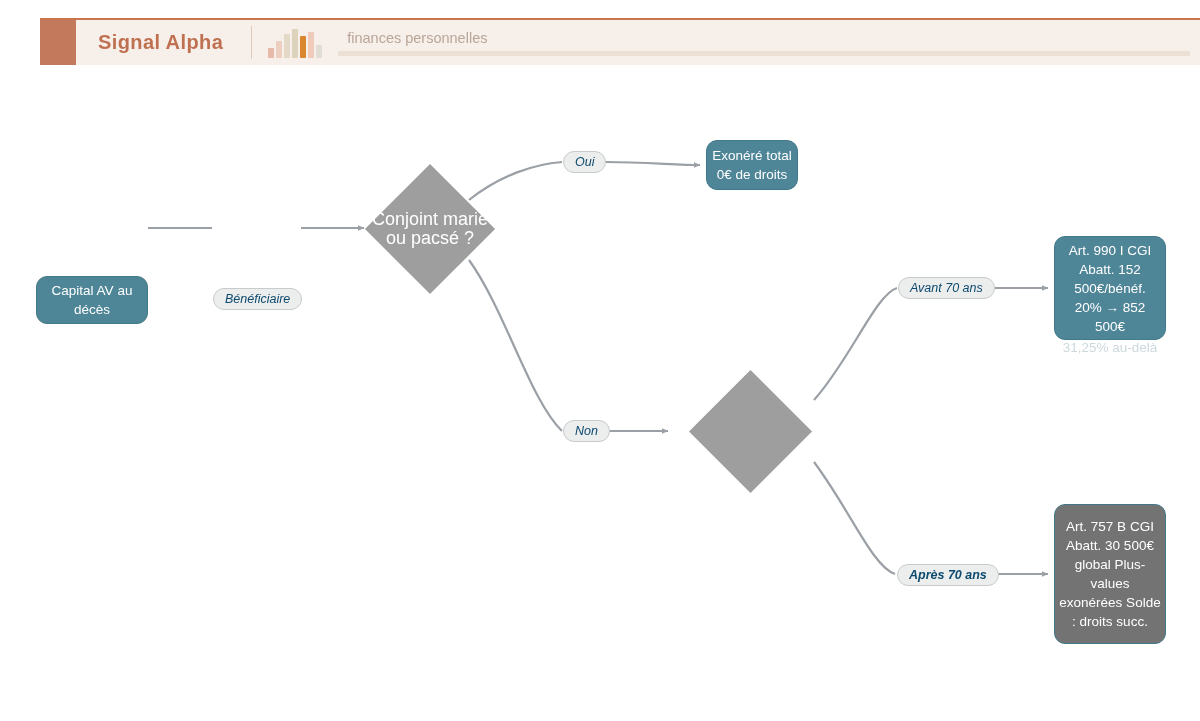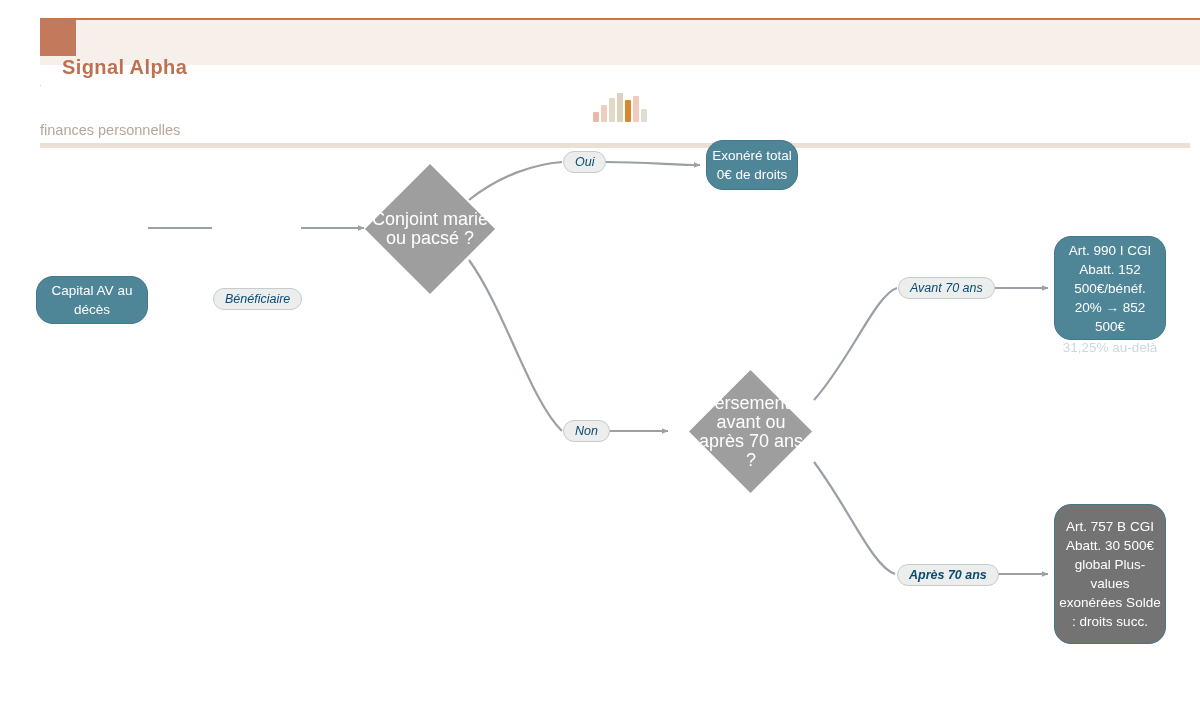--- a/index.html
+++ b/index.html
@@ -63,20 +63,21 @@
     flex: 1 1 auto;
     display: flex;
     flex-direction: column;
     justify-content: center;
     padding-right: 10px;
   }
   #subtitle-text {
     font-size: 14.5px;
     color: #b9a699;
     padding-bottom: 5px;
+    margin-left: 9px;
   }
   #subtitle-rule {
     height: 5px;
     background: #ecdfd4;
     width: 100%;
   }
 
   
   #diagram-canvas {
     position: absolute;
@@ -98,21 +99,21 @@
     align-items: center;
     justify-content: center;
     text-align: center;
     color: #ffffff;
     font-size: 13.5px;
     line-height: 19px;
   }
   .node.rounded {
     background: #4e8597;
     border: 1px solid #41788a;
-    border-radius: 17px;
+    border-radius: 11px;
     padding: 6px 4px;
   }
 
   .diamond-shape {
     position: absolute;
     background: #9e9e9e;
     transform: rotate(45deg);
   }
   .diamond-text {
     position: absolute;
@@ -144,21 +145,21 @@
     color: #cdd9de;
     font-size: 13.5px;
     line-height: 19px;
     text-align: center;
     white-space: nowrap;
   }
 </style>
 </head>
 <body>
 
-<div id="app-header" style="background: rgb(247, 239, 233); flex-direction: column;">
+<div id="app-header" style="background: rgb(247, 239, 233);">
   <div id="header-accent-block" style="background: rgb(195, 121, 91);"></div>
 
   <div id="brand-title">Signal Alpha</div>
 
   <div id="header-divider"></div>
 
   <div id="chart-icon">
       <span style="height: 10px; background: rgb(232, 185, 168);"></span>
       <span style="height: 17px; background: rgb(237, 207, 192);"></span>
       <span style="height: 24px; background: rgb(227, 217, 198);"></span>
@@ -223,23 +224,20 @@
 
   <div class="node rounded" style="left: 706px; top: 70px; width: 92px; height: 50px; background: rgb(78, 133, 151);">
     <span>Exonéré total 0€ de droits</span>
   </div>
 
   <div class="edge-label" style="left:563px; top:350px;">
     <span>Non</span>
   </div>
 
   <div class="diamond-shape" style="left: 707px; top: 318px; width: 87px; height: 87px; background: rgb(158, 158, 158);"></div>
-  <div class="diamond-text" style="left:692px; top:333px; width:118px; height:58px;">
-    <span>Versements avant ou après 70 ans ?</span>
-  </div>
 
   <div class="edge-label" style="left:898px; top:207px;">
     <span>Avant 70 ans</span>
   </div>
 
   <div class="node rounded" style="left: 1054px; top: 166px; width: 112px; height: 104px; background: rgb(78, 133, 151);">
     <span>Art. 990 I CGI Abatt. 152 500€/bénéf. 20% → 852 500€</span>
   </div>
   <div class="overflow-text" style="left:1054px; top:268px; width:112px;">
     <span>31,25% au-delà</span>

